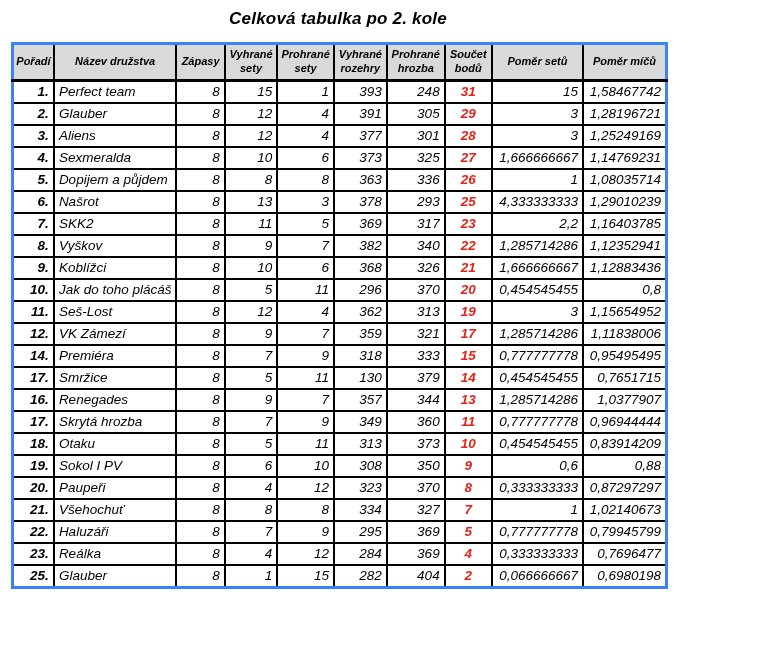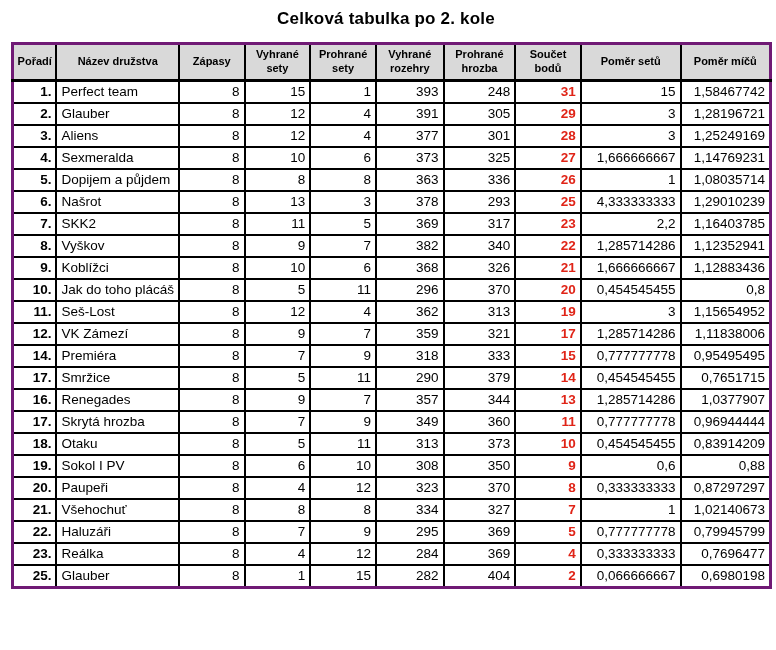--- a/index.html
+++ b/index.html
@@ -5,36 +5,37 @@
   html, body {
     margin: 0;
     padding: 0;
     background: #ffffff;
     width: 776px;
     height: 650px;
     font-family: "Liberation Sans", sans-serif;
     color: #000;
   }
   .page {
-    width: 772px;
+    width: 676px;
     height: 650px;
     overflow: hidden;
+    font-style: italic;
   }
   .title {
     text-align: center;
     font-weight: bold;
     font-size: 17px;
     padding-top: 9px;
     letter-spacing: 0.2px;
   }
   table.league {
     border-collapse: collapse;
     table-layout: fixed;
-    margin: 13px 0 0 11px;
-    border: 3px solid #701a75;
+    margin: 13px 8px 0 11px;
+    border: 3px solid #3b82f6;
   }
   table.league th {
     background: var(--header-bg, #d9d9d9);
     font-size: 11px;
     font-weight: bold;
     text-align: center;
     vertical-align: middle;
     line-height: 1.25;
     padding: 3px 2px;
     border: 2px solid #000;
@@ -47,21 +48,21 @@
     padding: 1px 4px;
     white-space: nowrap;
     overflow: hidden;
     vertical-align: middle;
     background: #fff;
   }
   td.c-rank  { text-align: right; font-weight: bold; }
   td.c-name  { text-align: left; }
   td.c-num   { text-align: right; }
   td.c-points {
-    text-align: right;
+    text-align: center;
     font-weight: bold;
     color: var(--points-text, #e02417);
     background: var(--points-bg, #c4d79b);
     border-left: 3px solid #000;
     border-right: 3px solid #000;
   }
   th.h-points {
     border-left: 3px solid #000;
     border-right: 3px solid #000;
   }
@@ -269,21 +270,21 @@
     <td class="c-num">0,777777778</td>
     <td class="c-num">0,95495495</td>
   </tr>
 
   <tr>
     <td class="c-rank">17.</td>
     <td class="c-name">Smržice</td>
     <td class="c-num">8</td>
     <td class="c-num">5</td>
     <td class="c-num">11</td>
-    <td class="c-num">290</td>
+    <td class="c-num">130</td>
     <td class="c-num">379</td>
     <td class="c-points">14</td>
     <td class="c-num">0,454545455</td>
     <td class="c-num">0,7651715</td>
   </tr>
 
   <tr>
     <td class="c-rank">16.</td>
     <td class="c-name">Renegades</td>
     <td class="c-num">8</td>

